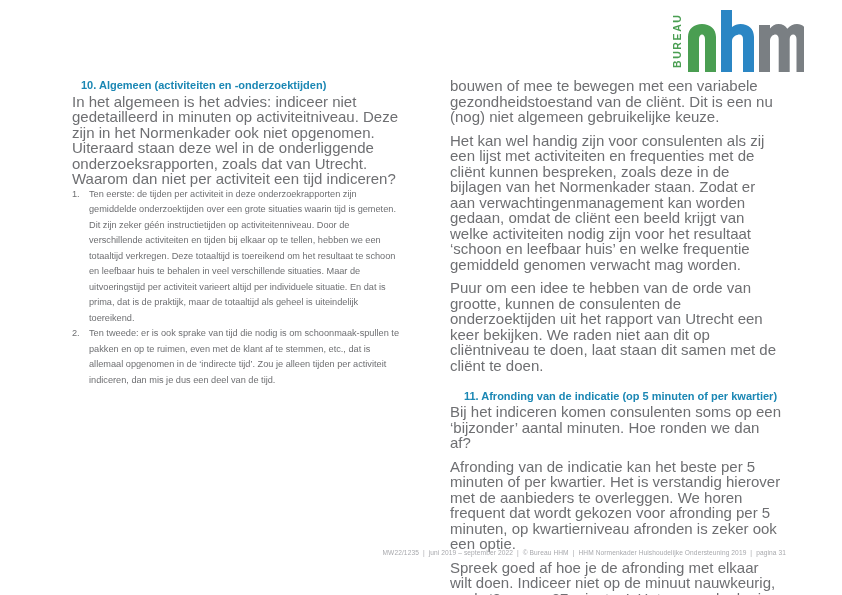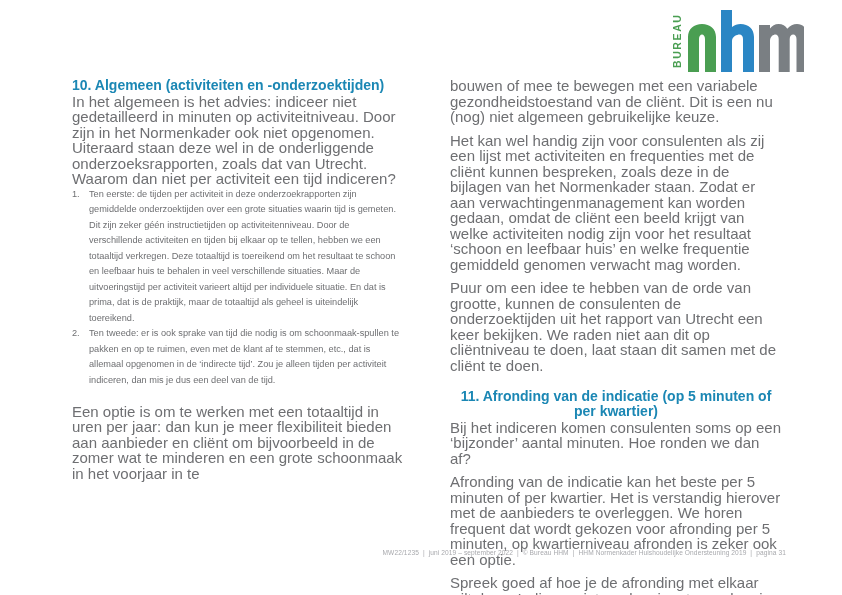--- a/index.html
+++ b/index.html
@@ -39,25 +39,25 @@
     display: flex;
     gap: 46px;
     align-items: flex-start;
   }
   .col {
     width: 332px;
     flex: 0 0 332px;
   }
 
   h2.section-heading {
-    font-size: 14px;
+    font-size: 11px;
     line-height: 15.5px;
     font-weight: bold;
     color: #1b87b4;
-    margin: 0 0 0 0;
+    margin: 0 0 0 9px;
     letter-spacing: 0.0px;
   }
 
   p.body-text {
     font-size: 15px;
     line-height: 15.5px;
     margin: 0;
     color: #6e6f72;
     letter-spacing: 0.0px;
   }
@@ -122,35 +122,34 @@
   </svg>
 </div>
 
 <div class="page">
   <div class="columns">
 
     <div class="col">
       <h2 class="section-heading">10. Algemeen (activiteiten en -onderzoektijden)</h2>
 
 
-      <p class="body-text">In het algemeen is het advies: indiceer niet gedetailleerd in minuten op activiteitniveau. Door zijn in het Normenkader ook niet opgenomen. Uiteraard staan deze wel in de onderliggende onderzoeksrapporten, zoals dat van Utrecht. Waarom dan niet per activiteit een tijd indiceren?</p>
+      <p class="body-text">In het algemeen is het advies: indiceer niet gedetailleerd in minuten op activiteitniveau. Deze zijn in het Normenkader ook niet opgenomen. Uiteraard staan deze wel in de onderliggende onderzoeksrapporten, zoals dat van Utrecht. Waarom dan niet per activiteit een tijd indiceren?</p>
 
 
       <ol class="numbered">
         <li>
           <span class="marker">1.</span>
           <span>Ten eerste: de tijden per activiteit in deze onderzoekrapporten zijn gemiddelde onderzoektijden over een grote situaties waarin tijd is gemeten. Dit zijn zeker géén instructietijden op activiteitenniveau. Door de verschillende activiteiten en tijden bij elkaar op te tellen, hebben we een totaaltijd verkregen. Deze totaaltijd is toereikend om het resultaat te schoon en leefbaar huis te behalen in veel verschillende situaties. Maar de uitvoeringstijd per activiteit varieert altijd per individuele situatie. En dat is prima, dat is de praktijk, maar de totaaltijd als geheel is uiteindelijk toereikend.</span>
         </li>
         <li>
           <span class="marker">2.</span>
           <span>Ten tweede: er is ook sprake van tijd die nodig is om schoonmaak-spullen te pakken en op te ruimen, even met de klant af te stemmen, etc., dat is allemaal opgenomen in de ‘indirecte tijd’. Zou je alleen tijden per activiteit indiceren, dan mis je dus een deel van de tijd.</span>
         </li>
       </ol>
 
-      <p class="body-text gap-before">Een optie is om te werken met een totaaltijd in uren per jaar: dan kun je meer flexibiliteit bieden aan aanbieder en cliënt om bijvoorbeeld in de zomer wat te minderen en een grote schoonmaak in het voorjaar in te</p>
     </div>
 
     <div class="col">
       <p class="body-text">bouwen of mee te bewegen met een variabele gezondheidstoestand van de cliënt. Dit is een nu (nog) niet algemeen gebruikelijke keuze.</p>
 
       <p class="body-text gap-before">Het kan wel handig zijn voor consulenten als zij een lijst met activiteiten en frequenties met de cliënt kunnen bespreken, zoals deze in de bijlagen van het Normenkader staan. Zodat er aan verwachtingenmanagement kan worden gedaan, omdat de cliënt een beeld krijgt van welke activiteiten nodig zijn voor het resultaat ‘schoon en leefbaar huis’ en welke frequentie gemiddeld genomen verwacht mag worden.</p>
 
       <p class="body-text">Puur om een idee te hebben van de orde van grootte, kunnen de consulenten de onderzoektijden uit het rapport van Utrecht een keer bekijken. We raden niet aan dit op cliëntniveau te doen, laat staan dit samen met de cliënt te doen.</p>
 
       <h2 class="section-heading" style="margin-top:15.5px;text-align:center;">11. Afronding van de indicatie (op 5 minuten of per kwartier)</h2>

